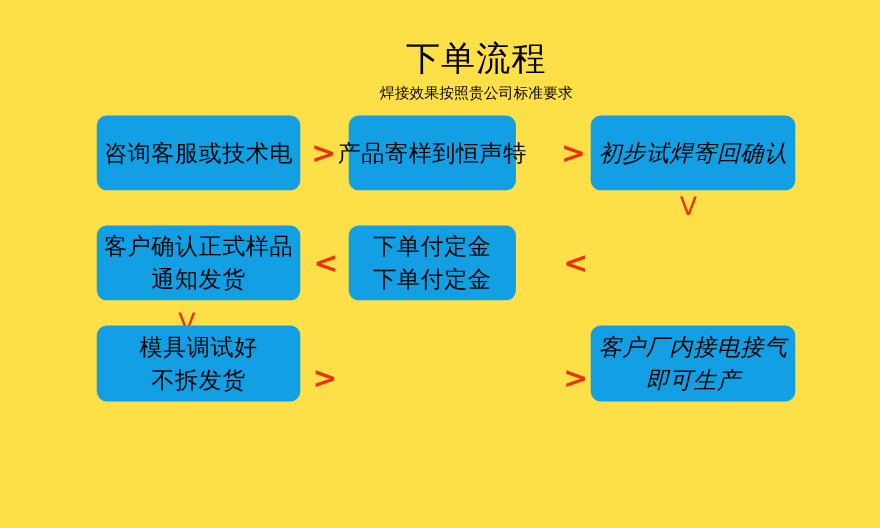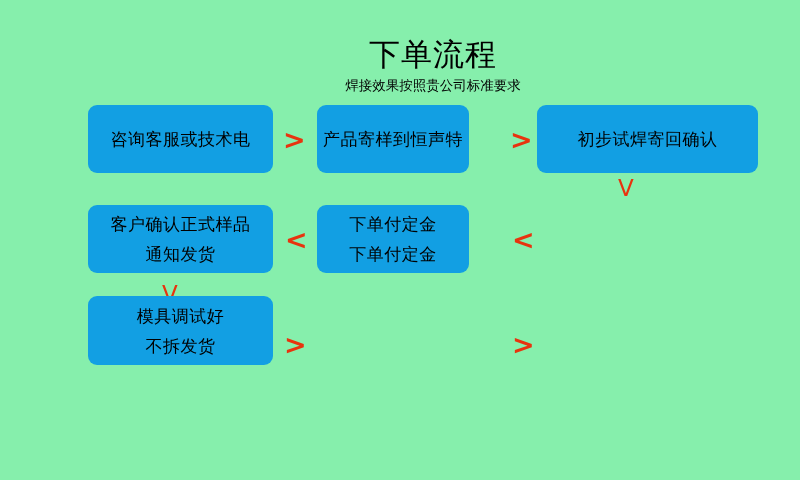--- a/index.html
+++ b/index.html
@@ -10,21 +10,21 @@
     width: 800px;
     height: 480px;
     background: #ffffff;
     font-family: "DejaVu Sans", "Liberation Sans", sans-serif;
     overflow: hidden;
   }
   #canvas {
     position: relative;
     width: 800px;
     height: 480px;
-    background: #86efac;
+    background: #fde047;
   }
   
   .title {
     position: absolute;
     left: 0;
     top: 36px;
     width: 866px;
     text-align: center;
     font-size: 31px;
     line-height: 36px;
@@ -50,33 +50,33 @@
   .flow-box {
     position: absolute;
     box-sizing: border-box;
     background: #129FE3;
     border-radius: 9px;
     display: flex;
     flex-direction: column;
     align-items: center;
     justify-content: center;
     color: #000000;
-    font-size: 17px;
+    font-size: 21px;
     line-height: 30px;
     letter-spacing: 0.5px;
     white-space: nowrap;
     text-align: center;
   }
   .flow-box .line {
     display: block;
   }
   
   .col-1 { left: 88px;  width: 185px; }
   .col-2 { left: 317px; width: 152px; }
-  .col-3 { left: 537px; width: 221px; }
+  .col-3 { left: 537px; width: 186px; font-style: italic; }
   
   .row-1 { top: 105px; height: 68px; }
   .row-2 { top: 205px; height: 68px; }
   .row-3 { top: 296px; height: 69px; }
   
   .arrow-h {
     position: absolute;
     color: #E8330E;
     font-size: 27px;
     line-height: 27px;
@@ -138,14 +138,18 @@
   <div class="arrow-h ah-r2-c23">&lt;</div>
 
   <div class="arrow-v av-c1-r23">V</div>
 
   <div class="flow-box col-1 row-3">
     <span class="line">模具调试好</span>
     <span class="line">不拆发货</span>
   </div>
   <div class="arrow-h ah-r3-c12">&gt;</div>
   <div class="arrow-h ah-r3-c23">&gt;</div>
+  <div class="flow-box col-3 row-3">
+    <span class="line">客户厂内接电接气</span>
+    <span class="line">即可生产</span>
+  </div>
 
 </div>
 
 </body></html>

